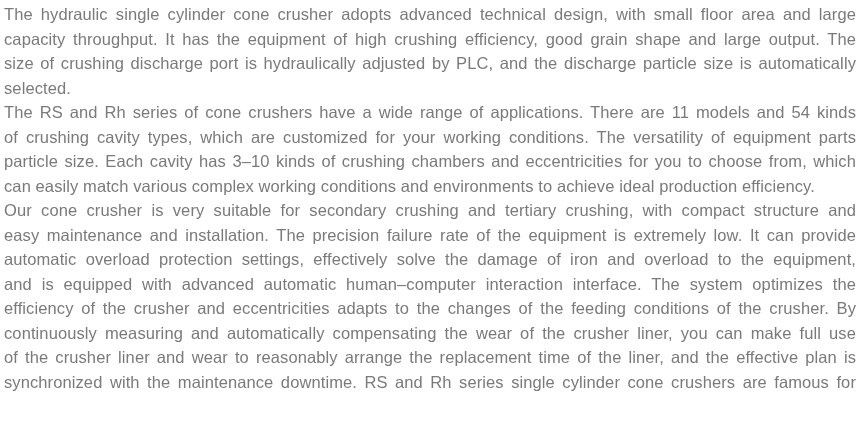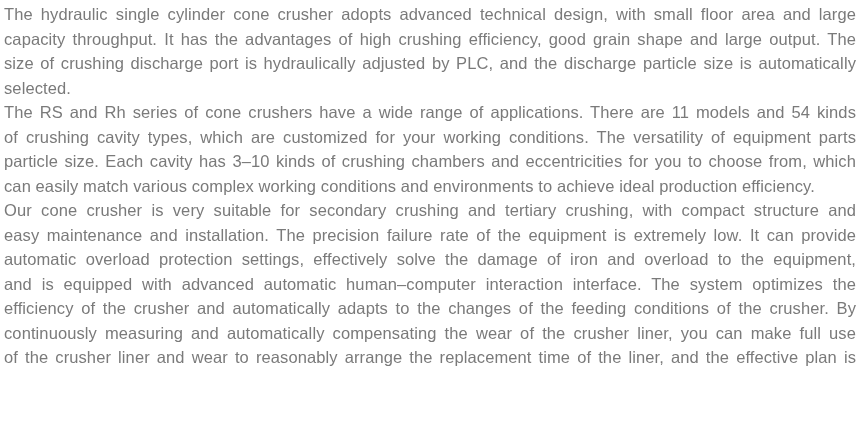--- a/index.html
+++ b/index.html
@@ -36,35 +36,36 @@
     text-align-last: left;
   }
 </style>
 </head>
 <body>
 
 <div class="doc">
 
   <div class="para">
     <div class="line">The hydraulic single cylinder cone crusher adopts advanced technical design, with small floor area and large</div>
-    <div class="line">capacity throughput. It has the advantages of high crushing efficiency, good grain shape and large output. The</div>
+    <div class="line">capacity throughput. It has the equipment of high crushing efficiency, good grain shape and large output. The</div>
     <div class="line">size of crushing discharge port is hydraulically adjusted by PLC, and the discharge particle size is automatically</div>
     <div class="line pl">selected.</div>
   </div>
 
   <div class="para">
     <div class="line">The RS and Rh series of cone crushers have a wide range of applications. There are 11 models and 54 kinds</div>
     <div class="line">of crushing cavity types, which are customized for your working conditions. The versatility of equipment parts</div>
     <div class="line">particle size. Each cavity has 3–10 kinds of crushing chambers and eccentricities for you to choose from, which</div>
     <div class="line pl">can easily match various complex working conditions and environments to achieve ideal production efficiency.</div>
   </div>
 
   <div class="para">
     <div class="line">Our cone crusher is very suitable for secondary crushing and tertiary crushing, with compact structure and</div>
     <div class="line">easy maintenance and installation. The precision failure rate of the equipment is extremely low. It can provide</div>
     <div class="line">automatic overload protection settings, effectively solve the damage of iron and overload to the equipment,</div>
     <div class="line">and is equipped with advanced automatic human–computer interaction interface. The system optimizes the</div>
-    <div class="line">efficiency of the crusher and automatically adapts to the changes of the feeding conditions of the crusher. By</div>
+    <div class="line">efficiency of the crusher and eccentricities adapts to the changes of the feeding conditions of the crusher. By</div>
     <div class="line">continuously measuring and automatically compensating the wear of the crusher liner, you can make full use</div>
     <div class="line">of the crusher liner and wear to reasonably arrange the replacement time of the liner, and the effective plan is</div>
+    <div class="line">synchronized with the maintenance downtime. RS and Rh series single cylinder cone crushers are famous for</div>
   </div>
 
 </div>
 
 </body></html>

